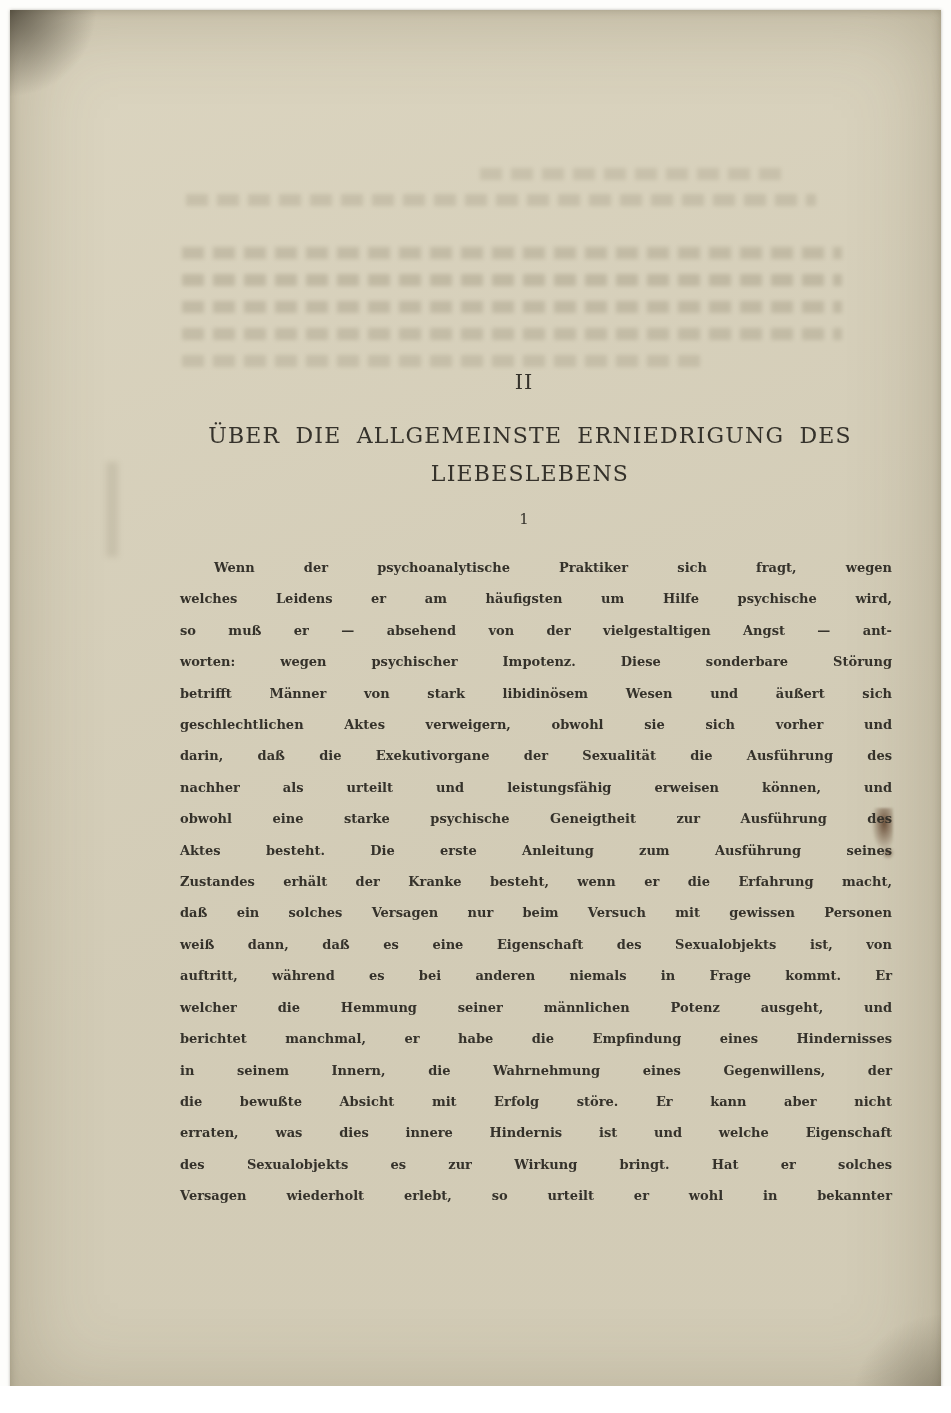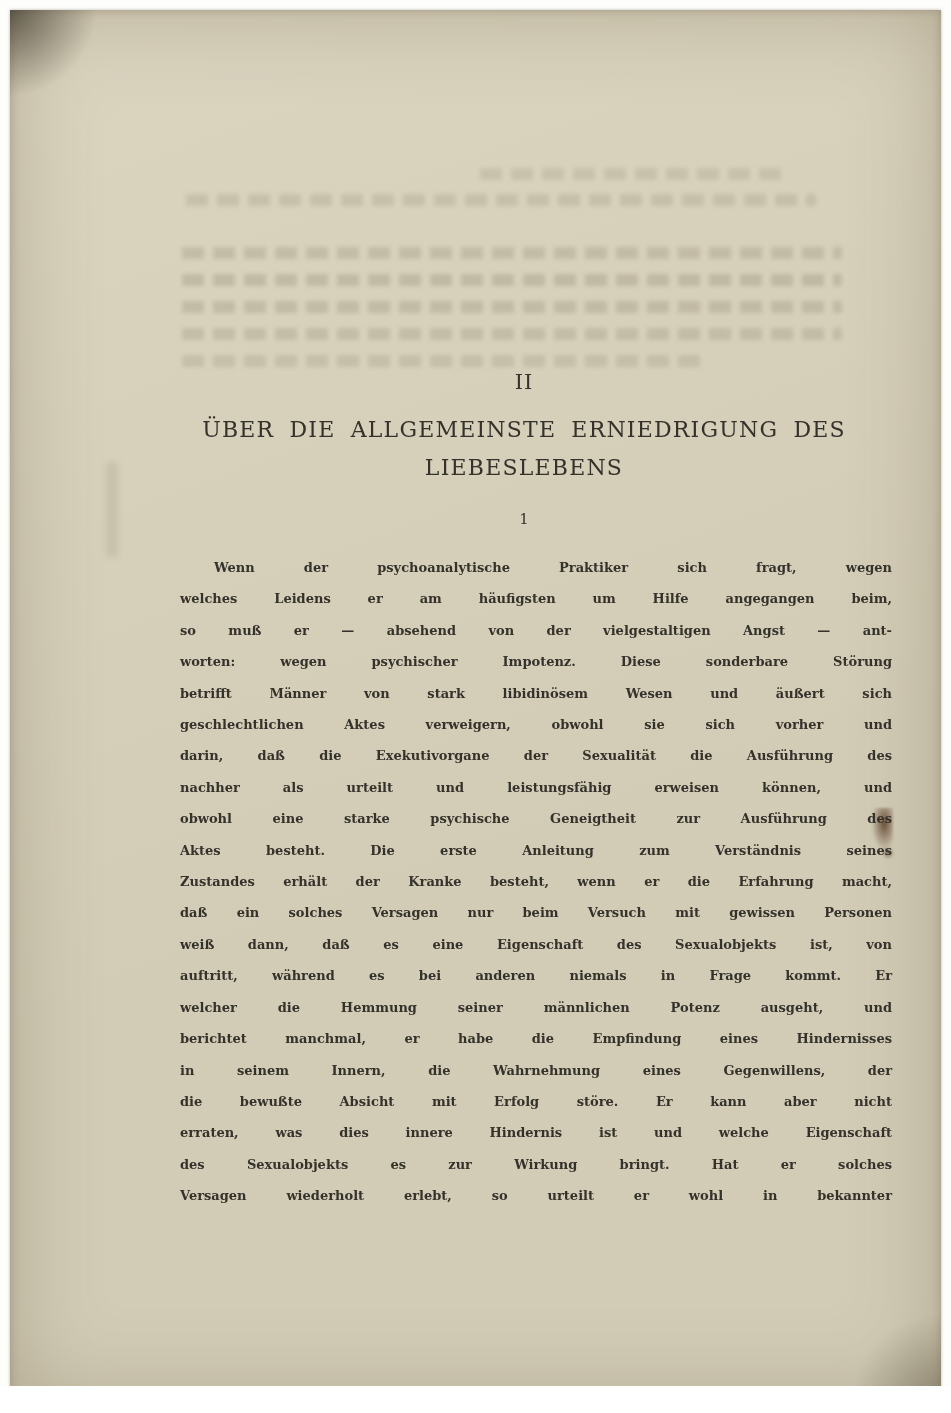--- a/index.html
+++ b/index.html
@@ -81,21 +81,21 @@
     width: 712px; height: 100%;
   }
   .section-number {
     position: absolute; top: 360px; left: 0; width: 100%;
     text-align: center;
     font-size: 21px;
     letter-spacing: 1px;
   }
   .chapter-title {
     position: absolute; top: 401px; left: 0; width: 100%;
-    margin: 0;
+    margin: 6px;
     text-align: center;
     font-size: 22px;
     font-weight: normal;
     line-height: 38px;
     letter-spacing: 1.2px;
     word-spacing: 7px;
   }
   .subsection-number {
     position: absolute; top: 500px; left: 0; width: 100%;
     text-align: center;
@@ -144,29 +144,29 @@
 
       <h1 class="chapter-title">
         <span>ÜBER DIE ALLGEMEINSTE ERNIEDRIGUNG DES</span><br>
         <span>LIEBESLEBENS</span>
       </h1>
 
       <div class="subsection-number">1</div>
 
       <div class="body-lines">
           <div class="text-line">Wenn der psychoanalytische Praktiker sich fragt, wegen</div>
-          <div class="text-line">welches Leidens er am häufigsten um Hilfe angegangen beim,</div>
+          <div class="text-line">welches Leidens er am häufigsten um Hilfe psychische wird,</div>
           <div class="text-line">so muß er — absehend von der vielgestaltigen Angst — ant-</div>
           <div class="text-line">worten: wegen psychischer Impotenz. Diese sonderbare Störung</div>
           <div class="text-line">betrifft Männer von stark libidinösem Wesen und äußert sich</div>
           <div class="text-line">geschlechtlichen Aktes verweigern, obwohl sie sich vorher und</div>
           <div class="text-line">darin, daß die Exekutivorgane der Sexualität die Ausführung des</div>
           <div class="text-line">nachher als urteilt und leistungsfähig erweisen können, und</div>
           <div class="text-line">obwohl eine starke psychische Geneigtheit zur Ausführung des</div>
-          <div class="text-line">Aktes besteht. Die erste Anleitung zum Verständnis seines</div>
+          <div class="text-line">Aktes besteht. Die erste Anleitung zum Ausführung seines</div>
           <div class="text-line">Zustandes erhält der Kranke besteht, wenn er die Erfahrung macht,</div>
           <div class="text-line">daß ein solches Versagen nur beim Versuch mit gewissen Personen</div>
           <div class="text-line">weiß dann, daß es eine Eigenschaft des Sexualobjekts ist, von</div>
           <div class="text-line">auftritt, während es bei anderen niemals in Frage kommt. Er</div>
           <div class="text-line">welcher die Hemmung seiner männlichen Potenz ausgeht, und</div>
           <div class="text-line">berichtet manchmal, er habe die Empfindung eines Hindernisses</div>
           <div class="text-line">in seinem Innern, die Wahrnehmung eines Gegenwillens, der</div>
           <div class="text-line">die bewußte Absicht mit Erfolg störe. Er kann aber nicht</div>
           <div class="text-line">erraten, was dies innere Hindernis ist und welche Eigenschaft</div>
           <div class="text-line">des Sexualobjekts es zur Wirkung bringt. Hat er solches</div>

